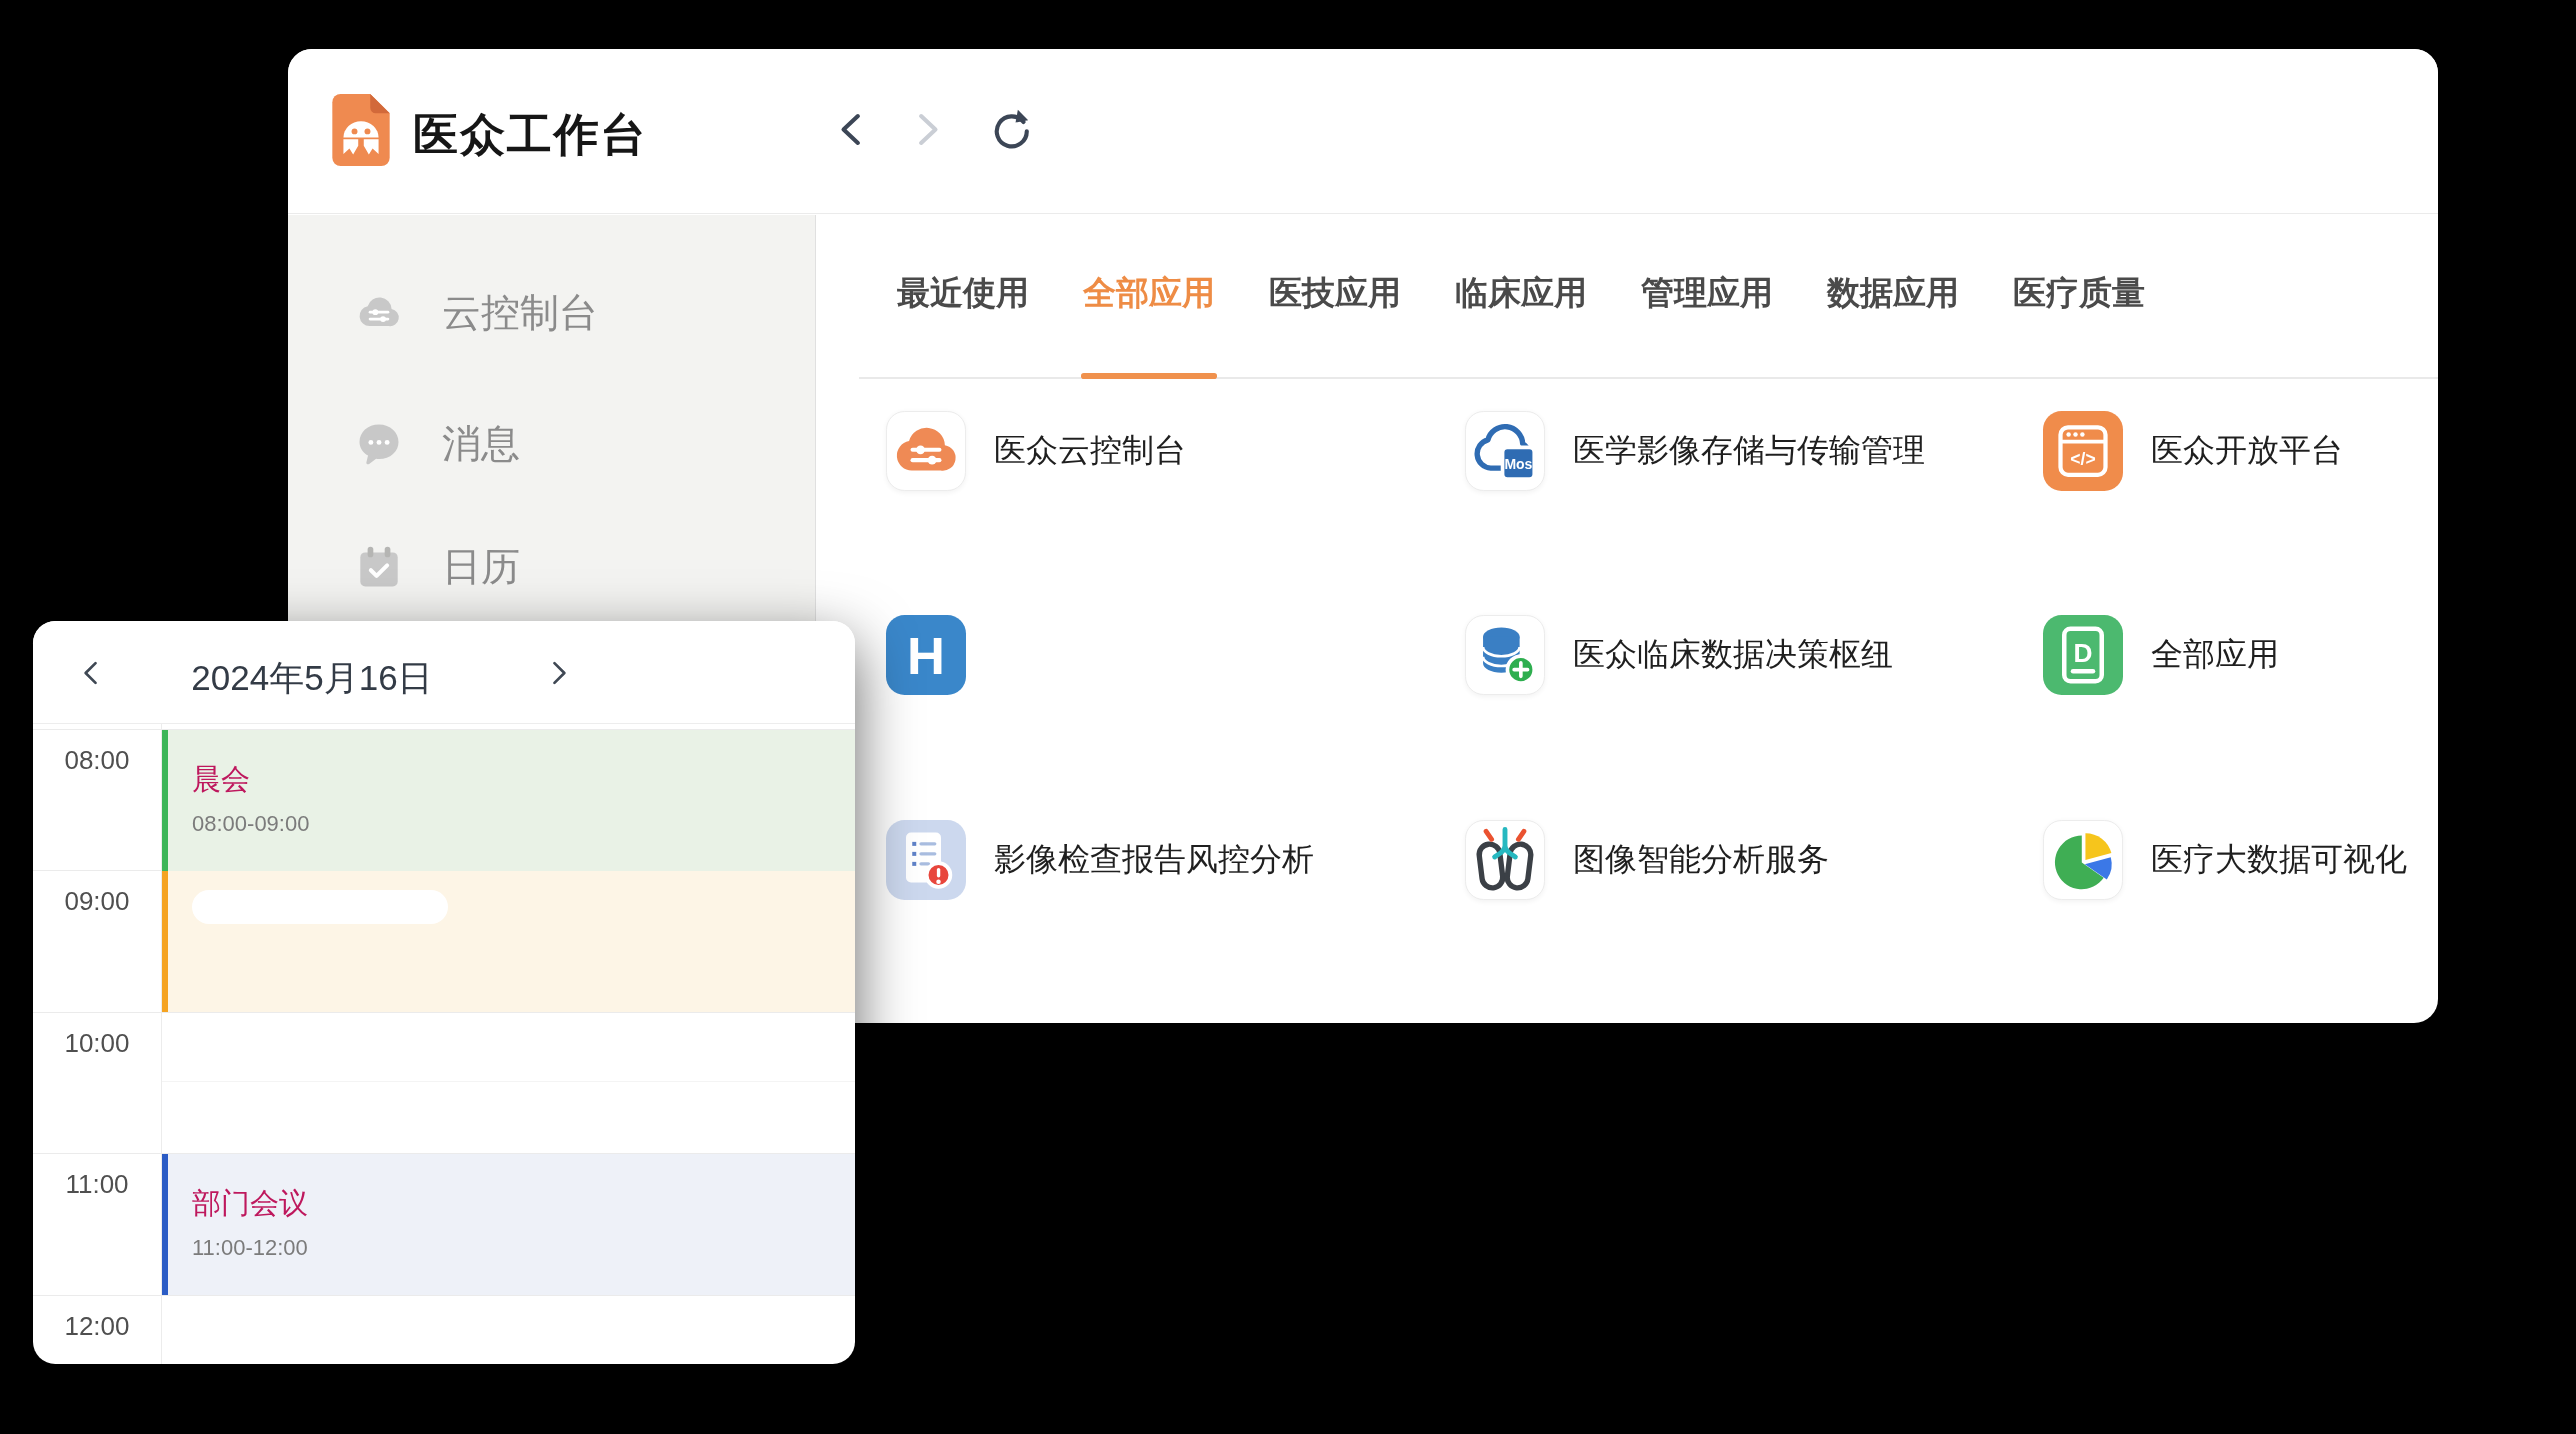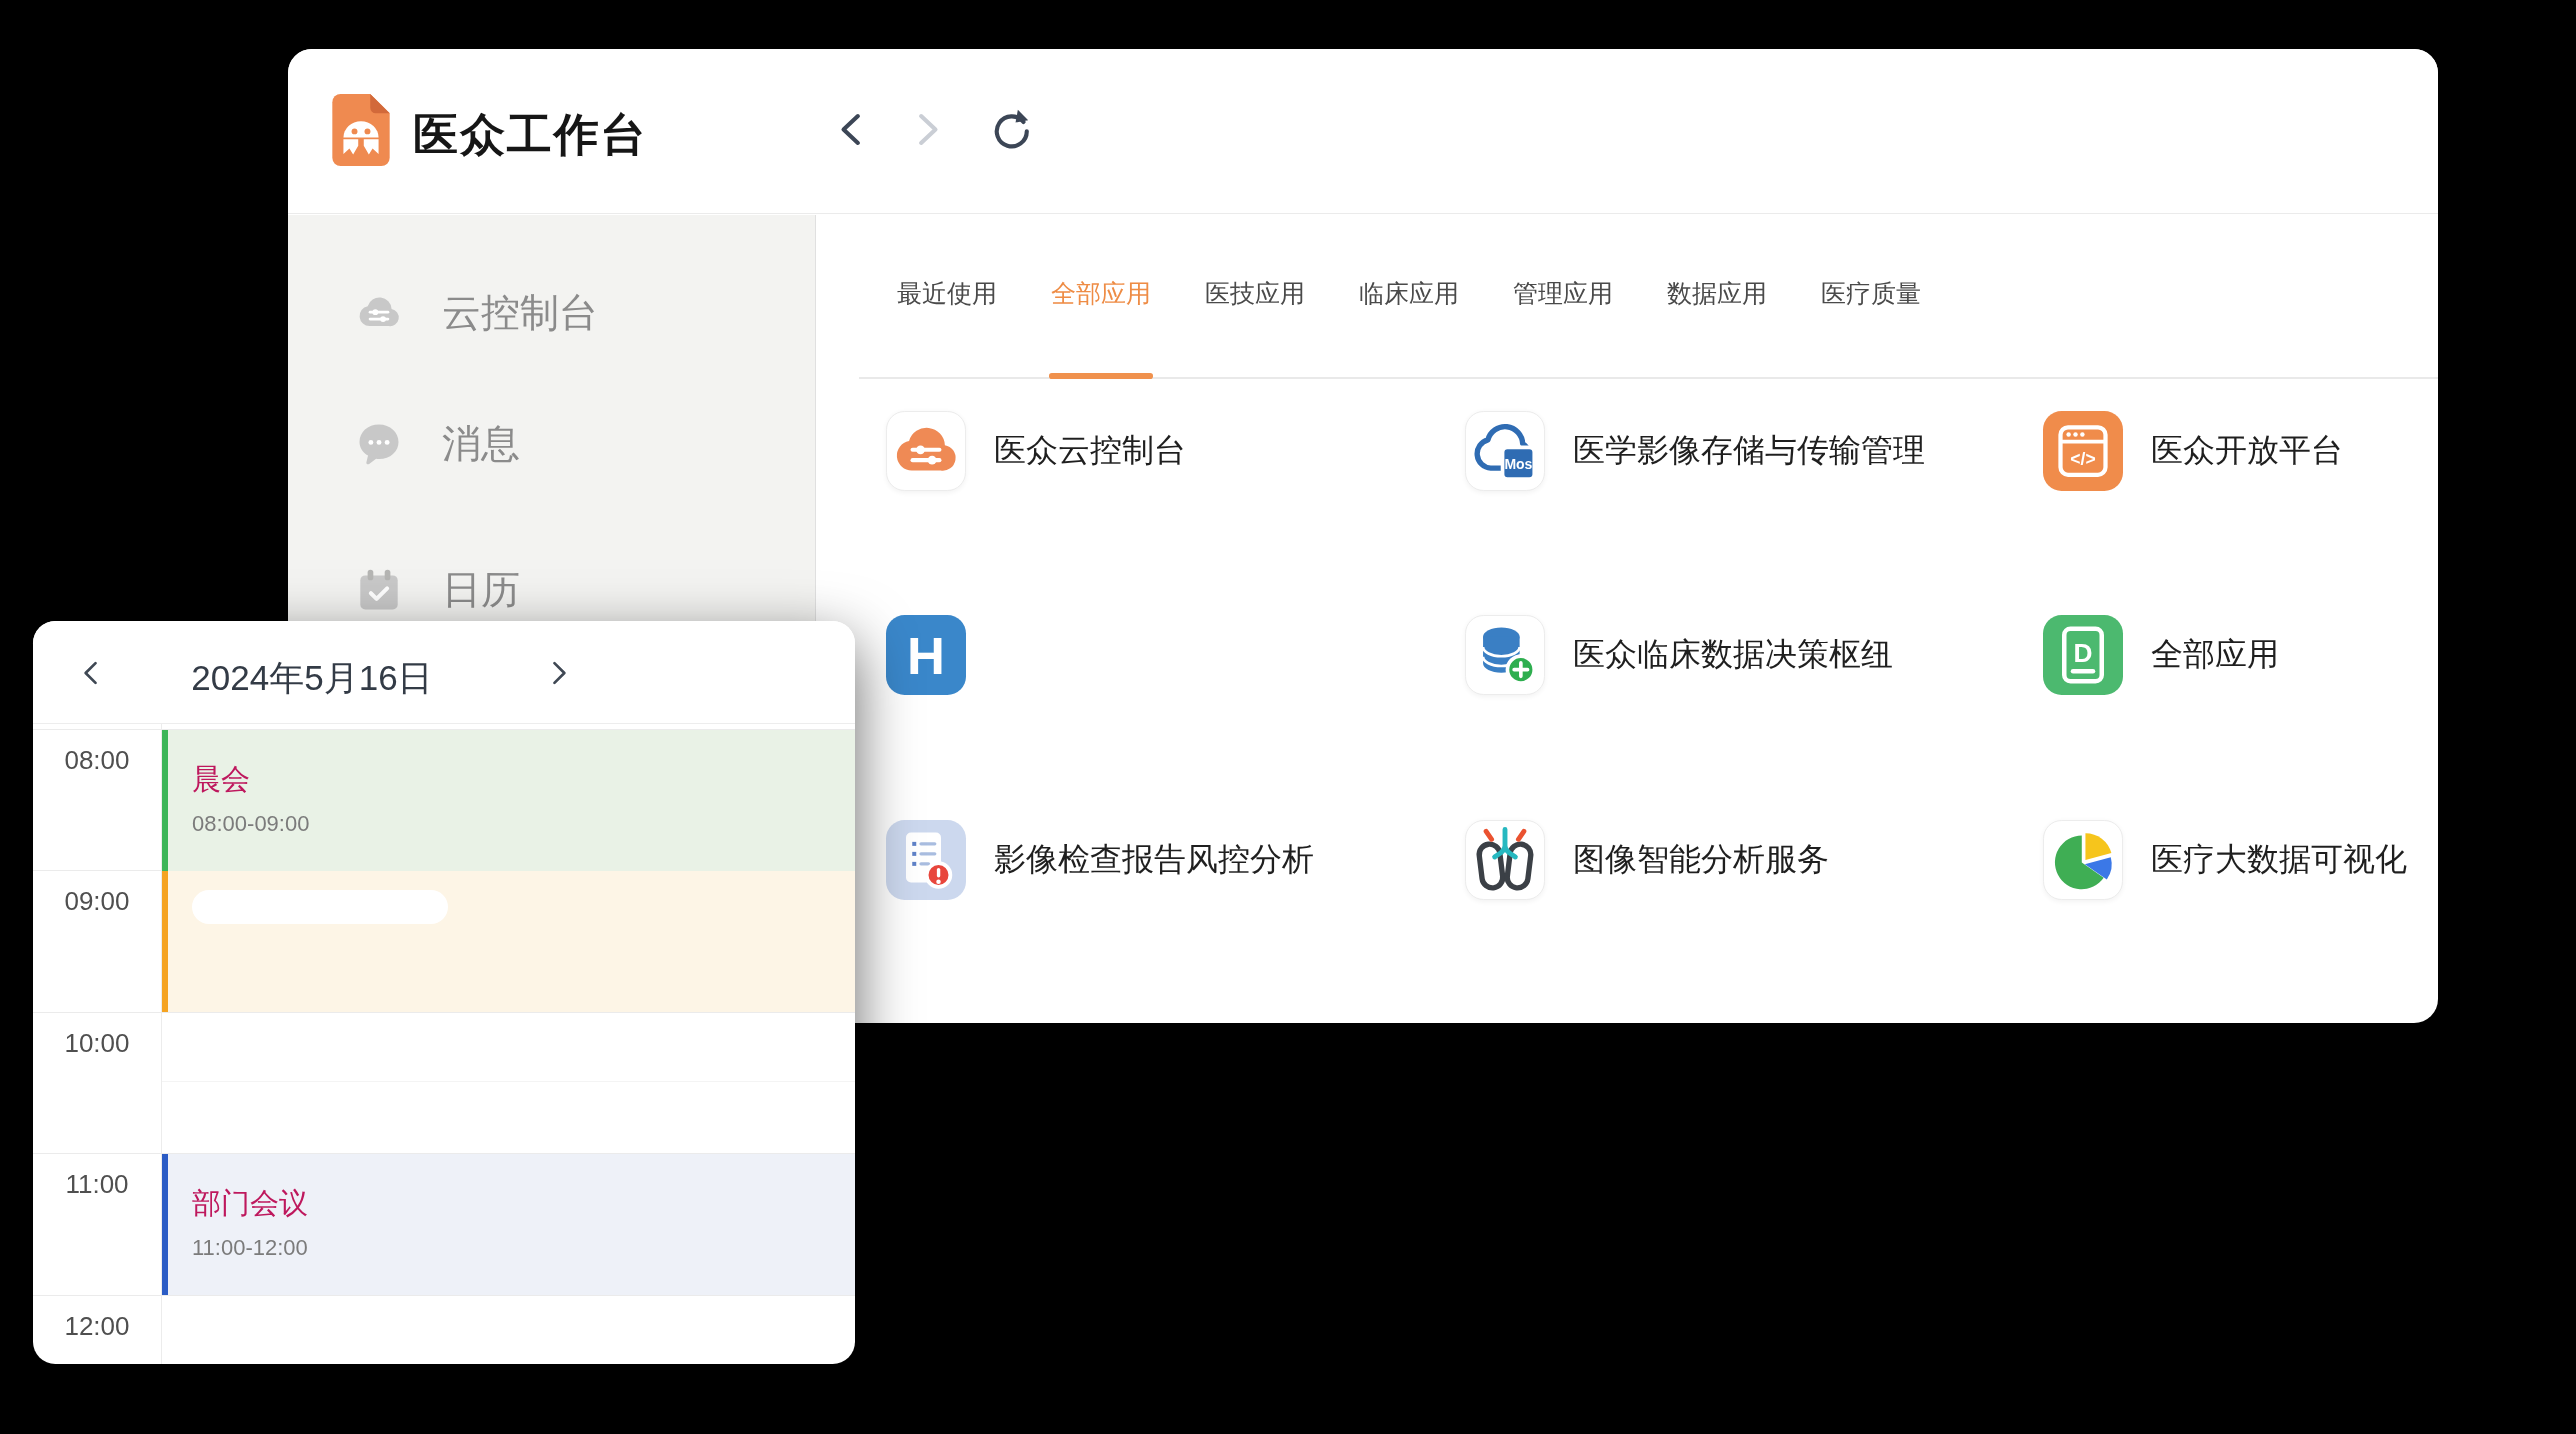--- a/index.html
+++ b/index.html
@@ -18,26 +18,26 @@
   .nav-btn{position:absolute;top:56px;width:48px;height:48px;display:flex;
            align-items:center;justify-content:center;cursor:pointer;}
   .nav-back{left:540px;} .nav-forward{left:614px;} .nav-refresh{left:696px;}
 
   
   .sidebar{position:absolute;left:0;top:166px;bottom:0;width:527px;background:#f3f3f1;
            border-right:0.9px solid #e0e0e0;}
   .side-item{position:absolute;left:65px;height:56px;display:flex;align-items:center;
              gap:37px;cursor:pointer;}
   .side-item svg{width:52px;height:52px;flex:none;}
-  .si-0{top:70px;} .si-1{top:201px;} .si-2{top:347px;font-family:Liberation Mono, monospace;}
+  .si-0{top:70px;} .si-1{top:201px;} .si-2{top:324px;font-family:Liberation Mono, monospace;}
   .side-label{font-size:39px;color:#8b8b8b;white-space:nowrap;}
 
   
   .tabs{position:absolute;left:609px;top:214px;display:flex;gap:54px;z-index:1;}
-  .tab{position:relative;font-size:25px;font-weight:400;color:#4a4a4a;line-height:60px;
+  .tab{position:relative;font-size:33px;font-weight:700;color:#4a4a4a;line-height:60px;
        white-space:nowrap;cursor:pointer;}
   .tab.active{color:#ee8c45;}
   .tab.active::after{content:"";position:absolute;left:-1.9px;right:-1.9px;bottom:-56px;
                      height:5.6px;border-radius:2.8px;background:#f0914d;}
   .tab-track{position:absolute;left:571px;right:0;top:328px;height:1.9px;background:#e9e9e9;}
 
   
   .app-cell{position:absolute;display:flex;align-items:center;gap:28px;cursor:pointer;}
   .col-0{left:598px;} .col-1{left:1177px;} .col-2{left:1755px;}
   .row-0{top:362px;} .row-1{top:566px;} .row-2{top:771px;}

